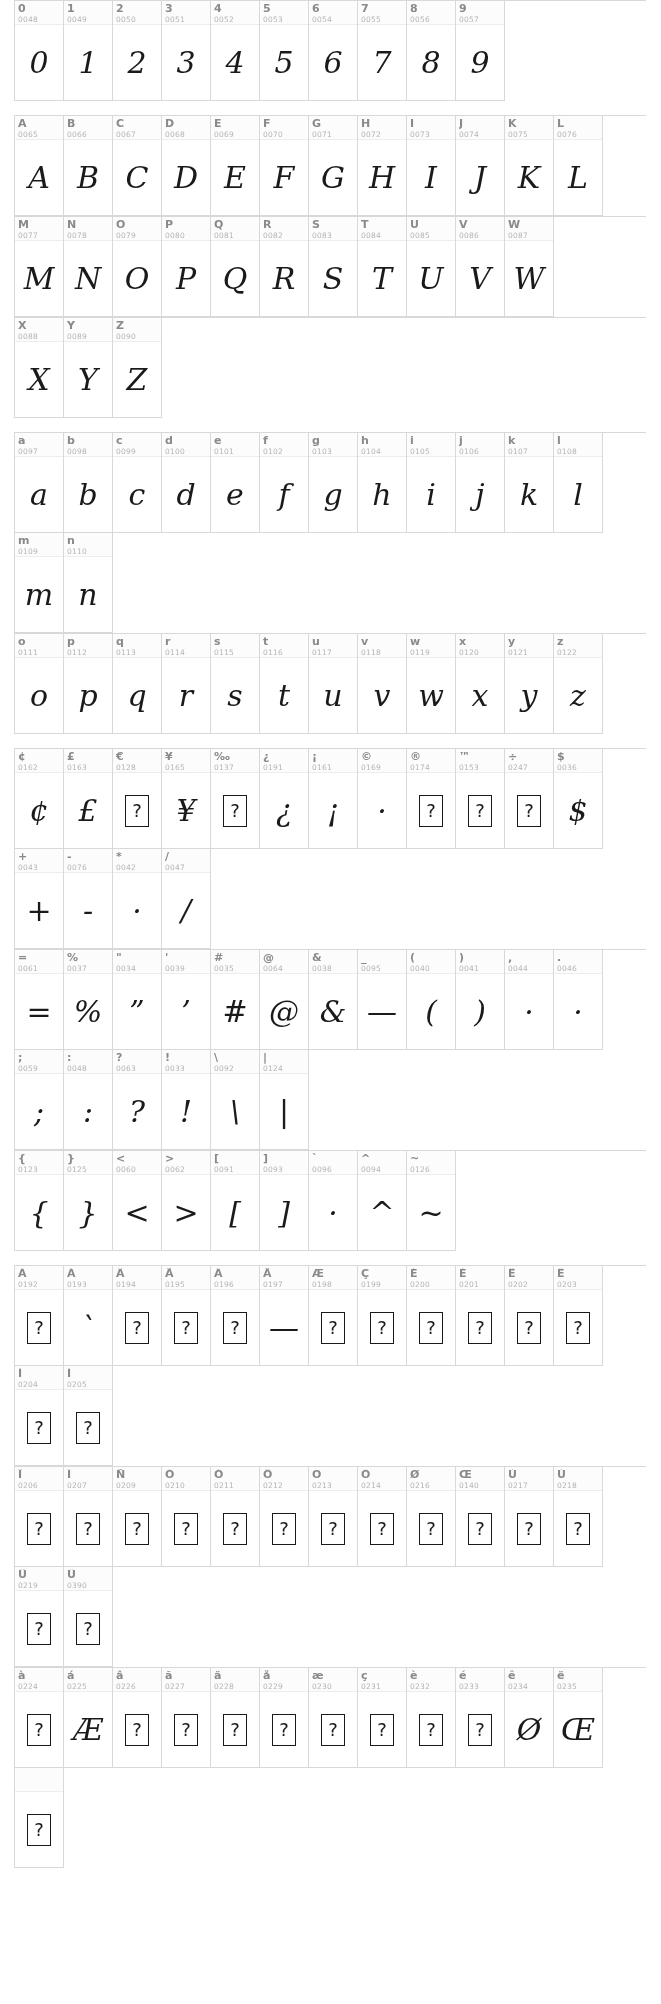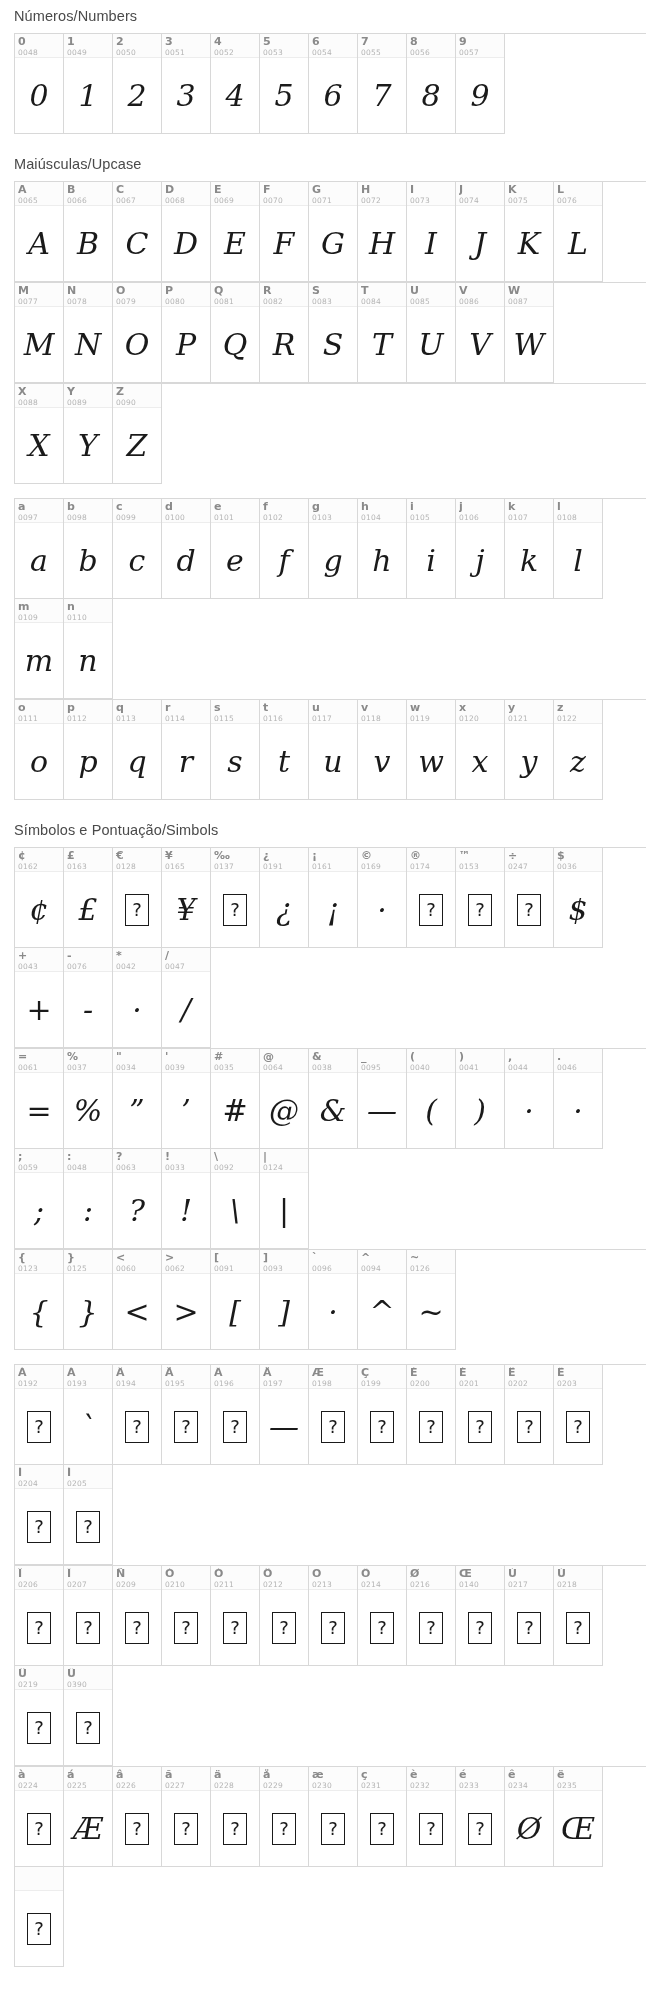--- a/index.html
+++ b/index.html
@@ -101,21 +101,20 @@
     font-size: 18px;
     font-family: "DejaVu Sans", sans-serif;
     font-style: normal;
   }
 </style>
 </head>
 <body>
 
 <div class="page">
     <div class="section">
-      <div class="section-title">Números/Numbers</div>
       <div class="grid">
         <div class="cell">
           <div class="hdr">
             <div class="chr">0</div>
             <div class="code">0048</div>
           </div>
           <div class="glyph">0</div>
         </div>
         <div class="cell">
           <div class="hdr">
@@ -172,404 +171,402 @@
             <div class="code">0056</div>
           </div>
           <div class="glyph">8</div>
         </div>
         <div class="cell">
           <div class="hdr">
             <div class="chr">9</div>
             <div class="code">0057</div>
           </div>
           <div class="glyph">9</div>
-        </div>
-      </div>
-    </div>
-    <div class="section">
-      <div class="section-title">Maiúsculas/Upcase</div>
-      <div class="grid">
-        <div class="cell">
-          <div class="hdr">
-            <div class="chr">A</div>
-            <div class="code">0065</div>
-          </div>
-          <div class="glyph">A</div>
-        </div>
-        <div class="cell">
-          <div class="hdr">
-            <div class="chr">B</div>
-            <div class="code">0066</div>
-          </div>
-          <div class="glyph">B</div>
-        </div>
-        <div class="cell">
-          <div class="hdr">
-            <div class="chr">C</div>
-            <div class="code">0067</div>
-          </div>
-          <div class="glyph">C</div>
-        </div>
-        <div class="cell">
-          <div class="hdr">
-            <div class="chr">D</div>
-            <div class="code">0068</div>
-          </div>
-          <div class="glyph">D</div>
-        </div>
-        <div class="cell">
-          <div class="hdr">
-            <div class="chr">E</div>
-            <div class="code">0069</div>
-          </div>
-          <div class="glyph">E</div>
-        </div>
-        <div class="cell">
-          <div class="hdr">
-            <div class="chr">F</div>
-            <div class="code">0070</div>
-          </div>
-          <div class="glyph">F</div>
-        </div>
-        <div class="cell">
-          <div class="hdr">
-            <div class="chr">G</div>
-            <div class="code">0071</div>
-          </div>
-          <div class="glyph">G</div>
-        </div>
-        <div class="cell">
-          <div class="hdr">
-            <div class="chr">H</div>
-            <div class="code">0072</div>
-          </div>
-          <div class="glyph">H</div>
-        </div>
-        <div class="cell">
-          <div class="hdr">
-            <div class="chr">I</div>
-            <div class="code">0073</div>
-          </div>
-          <div class="glyph">I</div>
-        </div>
-        <div class="cell">
-          <div class="hdr">
-            <div class="chr">J</div>
-            <div class="code">0074</div>
-          </div>
-          <div class="glyph">J</div>
-        </div>
-        <div class="cell">
-          <div class="hdr">
-            <div class="chr">K</div>
-            <div class="code">0075</div>
-          </div>
-          <div class="glyph">K</div>
-        </div>
-        <div class="cell">
-          <div class="hdr">
-            <div class="chr">L</div>
-            <div class="code">0076</div>
-          </div>
-          <div class="glyph">L</div>
-        </div>
-      </div>
-      <div class="grid">
-        <div class="cell">
-          <div class="hdr">
-            <div class="chr">M</div>
-            <div class="code">0077</div>
-          </div>
-          <div class="glyph">M</div>
-        </div>
-        <div class="cell">
-          <div class="hdr">
-            <div class="chr">N</div>
-            <div class="code">0078</div>
-          </div>
-          <div class="glyph">N</div>
-        </div>
-        <div class="cell">
-          <div class="hdr">
-            <div class="chr">O</div>
-            <div class="code">0079</div>
-          </div>
-          <div class="glyph">O</div>
-        </div>
-        <div class="cell">
-          <div class="hdr">
-            <div class="chr">P</div>
-            <div class="code">0080</div>
-          </div>
-          <div class="glyph">P</div>
-        </div>
-        <div class="cell">
-          <div class="hdr">
-            <div class="chr">Q</div>
-            <div class="code">0081</div>
-          </div>
-          <div class="glyph">Q</div>
-        </div>
-        <div class="cell">
-          <div class="hdr">
-            <div class="chr">R</div>
-            <div class="code">0082</div>
-          </div>
-          <div class="glyph">R</div>
-        </div>
-        <div class="cell">
-          <div class="hdr">
-            <div class="chr">S</div>
-            <div class="code">0083</div>
-          </div>
-          <div class="glyph">S</div>
-        </div>
-        <div class="cell">
-          <div class="hdr">
-            <div class="chr">T</div>
-            <div class="code">0084</div>
-          </div>
-          <div class="glyph">T</div>
-        </div>
-        <div class="cell">
-          <div class="hdr">
-            <div class="chr">U</div>
-            <div class="code">0085</div>
-          </div>
-          <div class="glyph">U</div>
-        </div>
-        <div class="cell">
-          <div class="hdr">
-            <div class="chr">V</div>
-            <div class="code">0086</div>
-          </div>
-          <div class="glyph">V</div>
-        </div>
-        <div class="cell">
-          <div class="hdr">
-            <div class="chr">W</div>
-            <div class="code">0087</div>
-          </div>
-          <div class="glyph">W</div>
-        </div>
-      </div>
-      <div class="grid">
-        <div class="cell">
-          <div class="hdr">
-            <div class="chr">X</div>
-            <div class="code">0088</div>
-          </div>
-          <div class="glyph">X</div>
-        </div>
-        <div class="cell">
-          <div class="hdr">
-            <div class="chr">Y</div>
-            <div class="code">0089</div>
-          </div>
-          <div class="glyph">Y</div>
-        </div>
-        <div class="cell">
-          <div class="hdr">
-            <div class="chr">Z</div>
-            <div class="code">0090</div>
-          </div>
-          <div class="glyph">Z</div>
         </div>
       </div>
     </div>
     <div class="section">
       <div class="grid">
         <div class="cell">
           <div class="hdr">
-            <div class="chr">a</div>
-            <div class="code">0097</div>
-          </div>
-          <div class="glyph">a</div>
-        </div>
-        <div class="cell">
-          <div class="hdr">
-            <div class="chr">b</div>
-            <div class="code">0098</div>
-          </div>
-          <div class="glyph">b</div>
-        </div>
-        <div class="cell">
-          <div class="hdr">
-            <div class="chr">c</div>
-            <div class="code">0099</div>
-          </div>
-          <div class="glyph">c</div>
-        </div>
-        <div class="cell">
-          <div class="hdr">
-            <div class="chr">d</div>
-            <div class="code">0100</div>
-          </div>
-          <div class="glyph">d</div>
-        </div>
-        <div class="cell">
-          <div class="hdr">
-            <div class="chr">e</div>
-            <div class="code">0101</div>
-          </div>
-          <div class="glyph">e</div>
-        </div>
-        <div class="cell">
-          <div class="hdr">
-            <div class="chr">f</div>
-            <div class="code">0102</div>
-          </div>
-          <div class="glyph">f</div>
-        </div>
-        <div class="cell">
-          <div class="hdr">
-            <div class="chr">g</div>
-            <div class="code">0103</div>
-          </div>
-          <div class="glyph">g</div>
-        </div>
-        <div class="cell">
-          <div class="hdr">
-            <div class="chr">h</div>
-            <div class="code">0104</div>
-          </div>
-          <div class="glyph">h</div>
-        </div>
-        <div class="cell">
-          <div class="hdr">
-            <div class="chr">i</div>
-            <div class="code">0105</div>
-          </div>
-          <div class="glyph">i</div>
-        </div>
-        <div class="cell">
-          <div class="hdr">
-            <div class="chr">j</div>
-            <div class="code">0106</div>
-          </div>
-          <div class="glyph">j</div>
-        </div>
-        <div class="cell">
-          <div class="hdr">
-            <div class="chr">k</div>
-            <div class="code">0107</div>
-          </div>
-          <div class="glyph">k</div>
-        </div>
-        <div class="cell">
-          <div class="hdr">
-            <div class="chr">l</div>
-            <div class="code">0108</div>
-          </div>
-          <div class="glyph">l</div>
-        </div>
-        <div class="cell">
-          <div class="hdr">
-            <div class="chr">m</div>
-            <div class="code">0109</div>
-          </div>
-          <div class="glyph">m</div>
-        </div>
-        <div class="cell">
-          <div class="hdr">
-            <div class="chr">n</div>
-            <div class="code">0110</div>
-          </div>
-          <div class="glyph">n</div>
+            <div class="chr">A</div>
+            <div class="code">0065</div>
+          </div>
+          <div class="glyph">A</div>
+        </div>
+        <div class="cell">
+          <div class="hdr">
+            <div class="chr">B</div>
+            <div class="code">0066</div>
+          </div>
+          <div class="glyph">B</div>
+        </div>
+        <div class="cell">
+          <div class="hdr">
+            <div class="chr">C</div>
+            <div class="code">0067</div>
+          </div>
+          <div class="glyph">C</div>
+        </div>
+        <div class="cell">
+          <div class="hdr">
+            <div class="chr">D</div>
+            <div class="code">0068</div>
+          </div>
+          <div class="glyph">D</div>
+        </div>
+        <div class="cell">
+          <div class="hdr">
+            <div class="chr">E</div>
+            <div class="code">0069</div>
+          </div>
+          <div class="glyph">E</div>
+        </div>
+        <div class="cell">
+          <div class="hdr">
+            <div class="chr">F</div>
+            <div class="code">0070</div>
+          </div>
+          <div class="glyph">F</div>
+        </div>
+        <div class="cell">
+          <div class="hdr">
+            <div class="chr">G</div>
+            <div class="code">0071</div>
+          </div>
+          <div class="glyph">G</div>
+        </div>
+        <div class="cell">
+          <div class="hdr">
+            <div class="chr">H</div>
+            <div class="code">0072</div>
+          </div>
+          <div class="glyph">H</div>
+        </div>
+        <div class="cell">
+          <div class="hdr">
+            <div class="chr">I</div>
+            <div class="code">0073</div>
+          </div>
+          <div class="glyph">I</div>
+        </div>
+        <div class="cell">
+          <div class="hdr">
+            <div class="chr">J</div>
+            <div class="code">0074</div>
+          </div>
+          <div class="glyph">J</div>
+        </div>
+        <div class="cell">
+          <div class="hdr">
+            <div class="chr">K</div>
+            <div class="code">0075</div>
+          </div>
+          <div class="glyph">K</div>
+        </div>
+        <div class="cell">
+          <div class="hdr">
+            <div class="chr">L</div>
+            <div class="code">0076</div>
+          </div>
+          <div class="glyph">L</div>
         </div>
       </div>
       <div class="grid">
         <div class="cell">
           <div class="hdr">
-            <div class="chr">o</div>
-            <div class="code">0111</div>
-          </div>
-          <div class="glyph">o</div>
-        </div>
-        <div class="cell">
-          <div class="hdr">
-            <div class="chr">p</div>
-            <div class="code">0112</div>
-          </div>
-          <div class="glyph">p</div>
-        </div>
-        <div class="cell">
-          <div class="hdr">
-            <div class="chr">q</div>
-            <div class="code">0113</div>
-          </div>
-          <div class="glyph">q</div>
-        </div>
-        <div class="cell">
-          <div class="hdr">
-            <div class="chr">r</div>
-            <div class="code">0114</div>
-          </div>
-          <div class="glyph">r</div>
-        </div>
-        <div class="cell">
-          <div class="hdr">
-            <div class="chr">s</div>
-            <div class="code">0115</div>
-          </div>
-          <div class="glyph">s</div>
-        </div>
-        <div class="cell">
-          <div class="hdr">
-            <div class="chr">t</div>
-            <div class="code">0116</div>
-          </div>
-          <div class="glyph">t</div>
-        </div>
-        <div class="cell">
-          <div class="hdr">
-            <div class="chr">u</div>
-            <div class="code">0117</div>
-          </div>
-          <div class="glyph">u</div>
-        </div>
-        <div class="cell">
-          <div class="hdr">
-            <div class="chr">v</div>
-            <div class="code">0118</div>
-          </div>
-          <div class="glyph">v</div>
-        </div>
-        <div class="cell">
-          <div class="hdr">
-            <div class="chr">w</div>
-            <div class="code">0119</div>
-          </div>
-          <div class="glyph">w</div>
-        </div>
-        <div class="cell">
-          <div class="hdr">
-            <div class="chr">x</div>
-            <div class="code">0120</div>
-          </div>
-          <div class="glyph">x</div>
-        </div>
-        <div class="cell">
-          <div class="hdr">
-            <div class="chr">y</div>
-            <div class="code">0121</div>
-          </div>
-          <div class="glyph">y</div>
-        </div>
-        <div class="cell">
-          <div class="hdr">
-            <div class="chr">z</div>
-            <div class="code">0122</div>
-          </div>
-          <div class="glyph">z</div>
+            <div class="chr">M</div>
+            <div class="code">0077</div>
+          </div>
+          <div class="glyph">M</div>
+        </div>
+        <div class="cell">
+          <div class="hdr">
+            <div class="chr">N</div>
+            <div class="code">0078</div>
+          </div>
+          <div class="glyph">N</div>
+        </div>
+        <div class="cell">
+          <div class="hdr">
+            <div class="chr">O</div>
+            <div class="code">0079</div>
+          </div>
+          <div class="glyph">O</div>
+        </div>
+        <div class="cell">
+          <div class="hdr">
+            <div class="chr">P</div>
+            <div class="code">0080</div>
+          </div>
+          <div class="glyph">P</div>
+        </div>
+        <div class="cell">
+          <div class="hdr">
+            <div class="chr">Q</div>
+            <div class="code">0081</div>
+          </div>
+          <div class="glyph">Q</div>
+        </div>
+        <div class="cell">
+          <div class="hdr">
+            <div class="chr">R</div>
+            <div class="code">0082</div>
+          </div>
+          <div class="glyph">R</div>
+        </div>
+        <div class="cell">
+          <div class="hdr">
+            <div class="chr">S</div>
+            <div class="code">0083</div>
+          </div>
+          <div class="glyph">S</div>
+        </div>
+        <div class="cell">
+          <div class="hdr">
+            <div class="chr">T</div>
+            <div class="code">0084</div>
+          </div>
+          <div class="glyph">T</div>
+        </div>
+        <div class="cell">
+          <div class="hdr">
+            <div class="chr">U</div>
+            <div class="code">0085</div>
+          </div>
+          <div class="glyph">U</div>
+        </div>
+        <div class="cell">
+          <div class="hdr">
+            <div class="chr">V</div>
+            <div class="code">0086</div>
+          </div>
+          <div class="glyph">V</div>
+        </div>
+        <div class="cell">
+          <div class="hdr">
+            <div class="chr">W</div>
+            <div class="code">0087</div>
+          </div>
+          <div class="glyph">W</div>
+        </div>
+      </div>
+      <div class="grid">
+        <div class="cell">
+          <div class="hdr">
+            <div class="chr">X</div>
+            <div class="code">0088</div>
+          </div>
+          <div class="glyph">X</div>
+        </div>
+        <div class="cell">
+          <div class="hdr">
+            <div class="chr">Y</div>
+            <div class="code">0089</div>
+          </div>
+          <div class="glyph">Y</div>
+        </div>
+        <div class="cell">
+          <div class="hdr">
+            <div class="chr">Z</div>
+            <div class="code">0090</div>
+          </div>
+          <div class="glyph">Z</div>
         </div>
       </div>
     </div>
     <div class="section">
-      <div class="section-title">Símbolos e Pontuação/Simbols</div>
+      <div class="grid">
+        <div class="cell">
+          <div class="hdr">
+            <div class="chr">a</div>
+            <div class="code">0097</div>
+          </div>
+          <div class="glyph">a</div>
+        </div>
+        <div class="cell">
+          <div class="hdr">
+            <div class="chr">b</div>
+            <div class="code">0098</div>
+          </div>
+          <div class="glyph">b</div>
+        </div>
+        <div class="cell">
+          <div class="hdr">
+            <div class="chr">c</div>
+            <div class="code">0099</div>
+          </div>
+          <div class="glyph">c</div>
+        </div>
+        <div class="cell">
+          <div class="hdr">
+            <div class="chr">d</div>
+            <div class="code">0100</div>
+          </div>
+          <div class="glyph">d</div>
+        </div>
+        <div class="cell">
+          <div class="hdr">
+            <div class="chr">e</div>
+            <div class="code">0101</div>
+          </div>
+          <div class="glyph">e</div>
+        </div>
+        <div class="cell">
+          <div class="hdr">
+            <div class="chr">f</div>
+            <div class="code">0102</div>
+          </div>
+          <div class="glyph">f</div>
+        </div>
+        <div class="cell">
+          <div class="hdr">
+            <div class="chr">g</div>
+            <div class="code">0103</div>
+          </div>
+          <div class="glyph">g</div>
+        </div>
+        <div class="cell">
+          <div class="hdr">
+            <div class="chr">h</div>
+            <div class="code">0104</div>
+          </div>
+          <div class="glyph">h</div>
+        </div>
+        <div class="cell">
+          <div class="hdr">
+            <div class="chr">i</div>
+            <div class="code">0105</div>
+          </div>
+          <div class="glyph">i</div>
+        </div>
+        <div class="cell">
+          <div class="hdr">
+            <div class="chr">j</div>
+            <div class="code">0106</div>
+          </div>
+          <div class="glyph">j</div>
+        </div>
+        <div class="cell">
+          <div class="hdr">
+            <div class="chr">k</div>
+            <div class="code">0107</div>
+          </div>
+          <div class="glyph">k</div>
+        </div>
+        <div class="cell">
+          <div class="hdr">
+            <div class="chr">l</div>
+            <div class="code">0108</div>
+          </div>
+          <div class="glyph">l</div>
+        </div>
+        <div class="cell">
+          <div class="hdr">
+            <div class="chr">m</div>
+            <div class="code">0109</div>
+          </div>
+          <div class="glyph">m</div>
+        </div>
+        <div class="cell">
+          <div class="hdr">
+            <div class="chr">n</div>
+            <div class="code">0110</div>
+          </div>
+          <div class="glyph">n</div>
+        </div>
+      </div>
+      <div class="grid">
+        <div class="cell">
+          <div class="hdr">
+            <div class="chr">o</div>
+            <div class="code">0111</div>
+          </div>
+          <div class="glyph">o</div>
+        </div>
+        <div class="cell">
+          <div class="hdr">
+            <div class="chr">p</div>
+            <div class="code">0112</div>
+          </div>
+          <div class="glyph">p</div>
+        </div>
+        <div class="cell">
+          <div class="hdr">
+            <div class="chr">q</div>
+            <div class="code">0113</div>
+          </div>
+          <div class="glyph">q</div>
+        </div>
+        <div class="cell">
+          <div class="hdr">
+            <div class="chr">r</div>
+            <div class="code">0114</div>
+          </div>
+          <div class="glyph">r</div>
+        </div>
+        <div class="cell">
+          <div class="hdr">
+            <div class="chr">s</div>
+            <div class="code">0115</div>
+          </div>
+          <div class="glyph">s</div>
+        </div>
+        <div class="cell">
+          <div class="hdr">
+            <div class="chr">t</div>
+            <div class="code">0116</div>
+          </div>
+          <div class="glyph">t</div>
+        </div>
+        <div class="cell">
+          <div class="hdr">
+            <div class="chr">u</div>
+            <div class="code">0117</div>
+          </div>
+          <div class="glyph">u</div>
+        </div>
+        <div class="cell">
+          <div class="hdr">
+            <div class="chr">v</div>
+            <div class="code">0118</div>
+          </div>
+          <div class="glyph">v</div>
+        </div>
+        <div class="cell">
+          <div class="hdr">
+            <div class="chr">w</div>
+            <div class="code">0119</div>
+          </div>
+          <div class="glyph">w</div>
+        </div>
+        <div class="cell">
+          <div class="hdr">
+            <div class="chr">x</div>
+            <div class="code">0120</div>
+          </div>
+          <div class="glyph">x</div>
+        </div>
+        <div class="cell">
+          <div class="hdr">
+            <div class="chr">y</div>
+            <div class="code">0121</div>
+          </div>
+          <div class="glyph">y</div>
+        </div>
+        <div class="cell">
+          <div class="hdr">
+            <div class="chr">z</div>
+            <div class="code">0122</div>
+          </div>
+          <div class="glyph">z</div>
+        </div>
+      </div>
+    </div>
+    <div class="section">
       <div class="grid">
         <div class="cell">
           <div class="hdr">
             <div class="chr">¢</div>
             <div class="code">0162</div>
           </div>
           <div class="glyph">¢</div>
         </div>
         <div class="cell">
           <div class="hdr">

